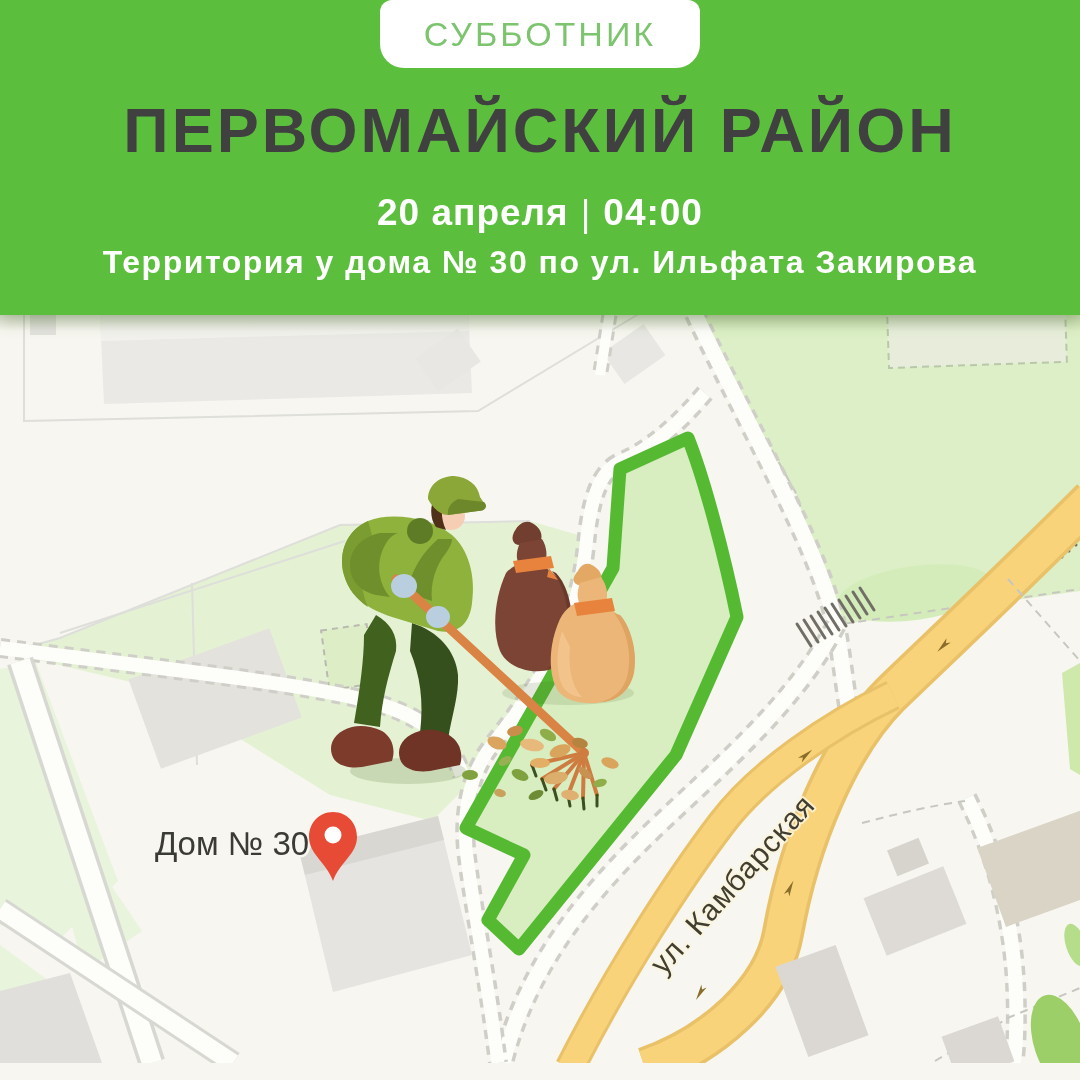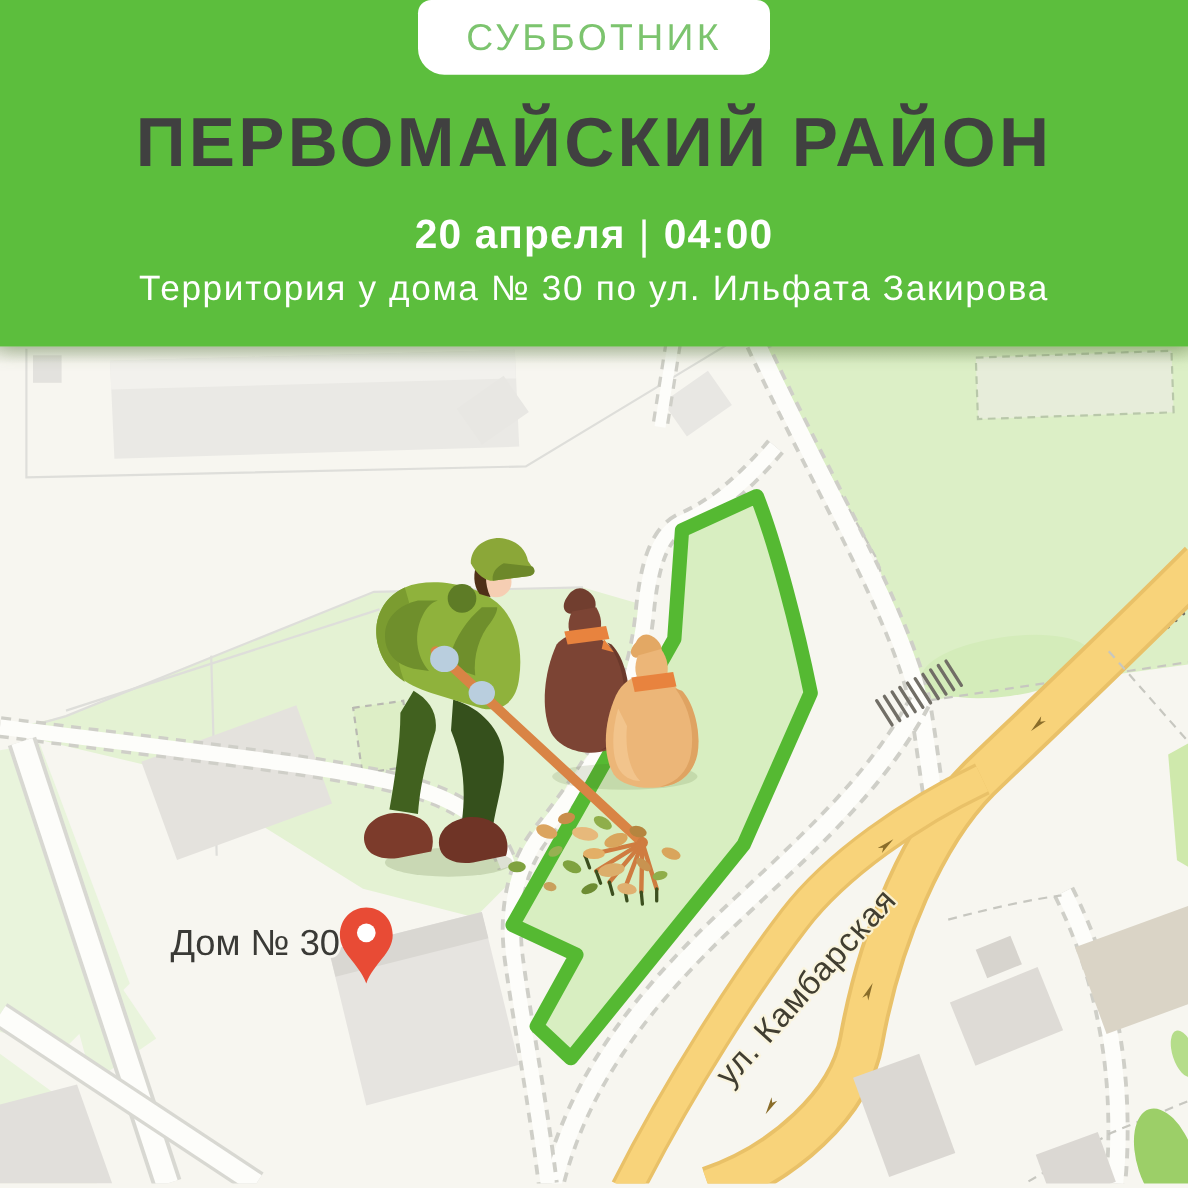--- a/index.html
+++ b/index.html
@@ -21,25 +21,25 @@
     position:absolute;top:94px;left:0;width:100%;text-align:center;margin:0;
     font-size:63px;font-weight:800;letter-spacing:3px;color:#404040;white-space:nowrap;
   }
   .date-row{
     position:absolute;top:192px;left:0;width:100%;text-align:center;
     font-size:37px;font-weight:700;letter-spacing:1px;
   }
   .date-row .sep{display:inline-block;margin:0 12px;font-weight:400;transform:translateY(1px);}
   .address{
     position:absolute;top:244px;left:0;width:100%;text-align:center;
-    font-size:32px;font-weight:400;letter-spacing:1.5px;white-space:nowrap;
+    font-size:32px;font-weight:700;letter-spacing:1.5px;white-space:nowrap;
   }
 
   
-  .map{position:absolute;top:311px;left:0;width:1080px;height:579px;}
+  .map{position:absolute;top:298px;left:0;width:1080px;height:579px;}
   .map svg{display:block;}
   .map-fade{position:absolute;top:315px;left:0;width:1080px;height:16px;z-index:1;
     background:linear-gradient(rgba(90,120,60,.20),rgba(90,120,60,0));}
 
   text.map-label{font-family:"Liberation Sans",sans-serif;fill:#3a3a36;
     paint-order:stroke;stroke:#f7f6f0;stroke-width:5px;stroke-linejoin:round;}
   text.street{font-family:"Liberation Sans",sans-serif;fill:#413e31;
     paint-order:stroke;stroke:rgba(250,244,220,.85);stroke-width:4px;stroke-linejoin:round;}
 
   .casing-dash{fill:none;stroke:#cfcfc8;stroke-dasharray:9 7;}

